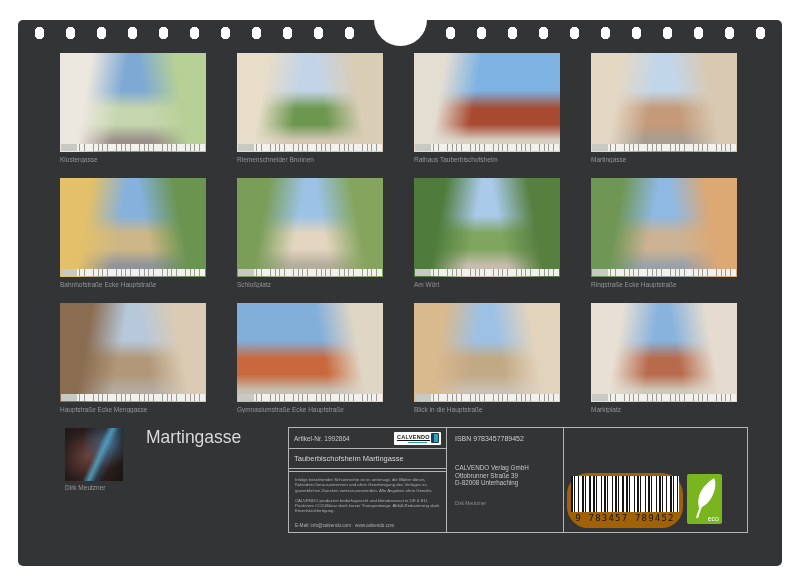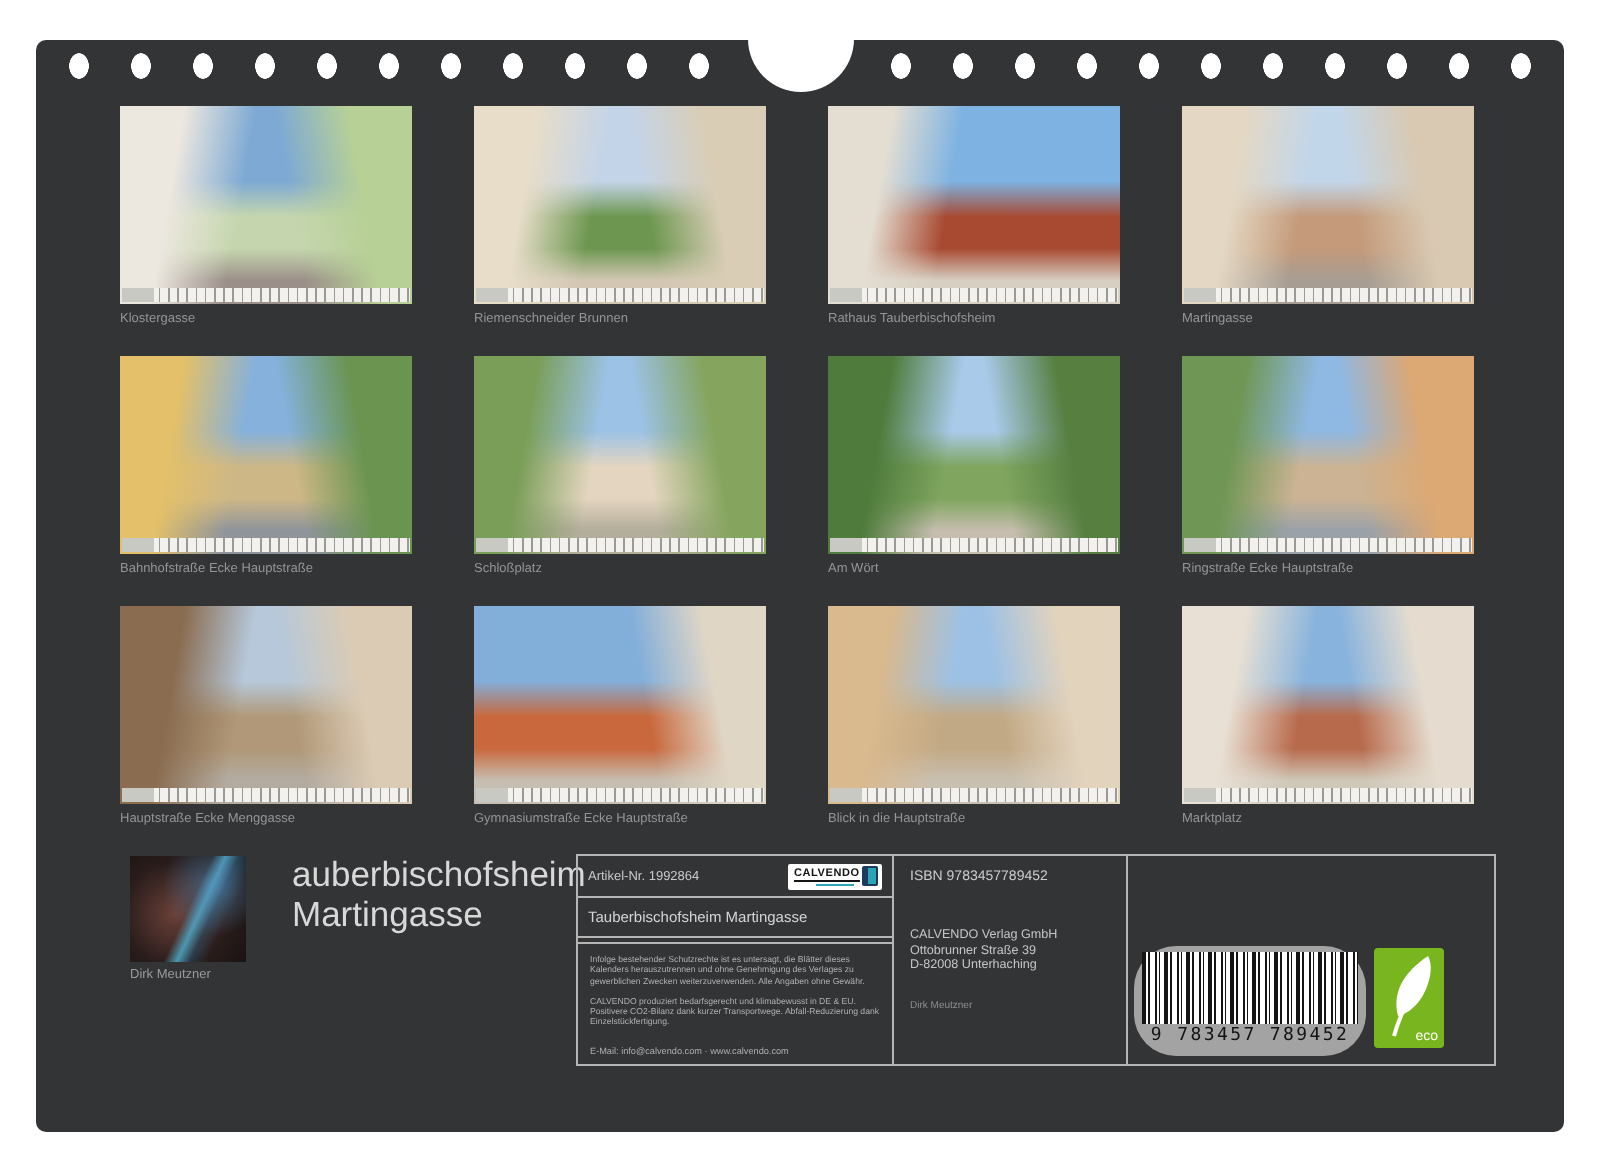--- a/index.html
+++ b/index.html
@@ -45,21 +45,21 @@
   .row-legal{flex:1;border-top:1px solid #b5b5b5;margin-top:2px;padding:5px 6px 3px;display:flex;
              flex-direction:column;}
   .legal{font-size:4.3px;line-height:5.3px;color:#b0b0b0;}
   .legal+.legal{margin-top:5px;}
   .email{margin-top:auto;font-size:4.6px;color:#b0b0b0;padding-bottom:1px;}
   .col2{width:117px;border-right:1px solid #b5b5b5;padding:7px 8px;box-sizing:border-box;}
   .isbn{font-size:7px;color:#cecece;}
   .publisher{margin-top:22px;font-size:6.3px;line-height:7.6px;color:#c6c6c6;}
   .credit{margin-top:13px;font-size:5px;color:#8f8f8f;}
   .col3{flex:1;position:relative;}
-  .barcode{position:absolute;left:3px;top:45px;width:116px;height:55px;background:#a3a3a3;
+  .barcode{position:absolute;left:3px;top:45px;width:116px;height:55px;background:#a16207;
            padding:3px 4px 0;box-sizing:border-box;border-radius:21px;}
   .bars{height:36px;background:repeating-linear-gradient(90deg,
         #141414 0 2px,#ffffff 2px 3px,#141414 3px 4px,#ffffff 4px 6.5px,
         #141414 6.5px 7.5px,#ffffff 7.5px 8.5px,#141414 8.5px 9px,#ffffff 9px 11px);}
   .barcode-number{font-family:"DejaVu Sans Mono",monospace;font-size:9px;letter-spacing:1.2px;
                   color:#141414;text-align:center;margin-top:1px;}
   .eco{position:absolute;right:25px;top:46px;width:35px;height:50px;background:#79b51e;border-radius:2px;}
   .eco svg{position:absolute;left:3px;top:3px;}
   .eco-label{position:absolute;right:3px;bottom:2px;font-size:7px;color:#ffffff;}
 </style>
@@ -145,21 +145,20 @@
             <div class="minical"></div>
           </div>
           <div class="caption">Marktplatz</div>
         </div>
       </div>
 
     <div class="author-photo"></div>
     <div class="author-name">Dirk Meutzner</div>
 
     <div class="title">
-      <div>auberbischofsheim</div>
       <div>Martingasse</div>
     </div>
 
     <div class="infobox">
       <div class="col1">
         <div class="row-artikel">
           <span class="artikel">Artikel-Nr. 1992864</span>
           <span class="logo">
             <span class="logo-text">CALVENDO</span>
             <span class="logo-sub"></span>

